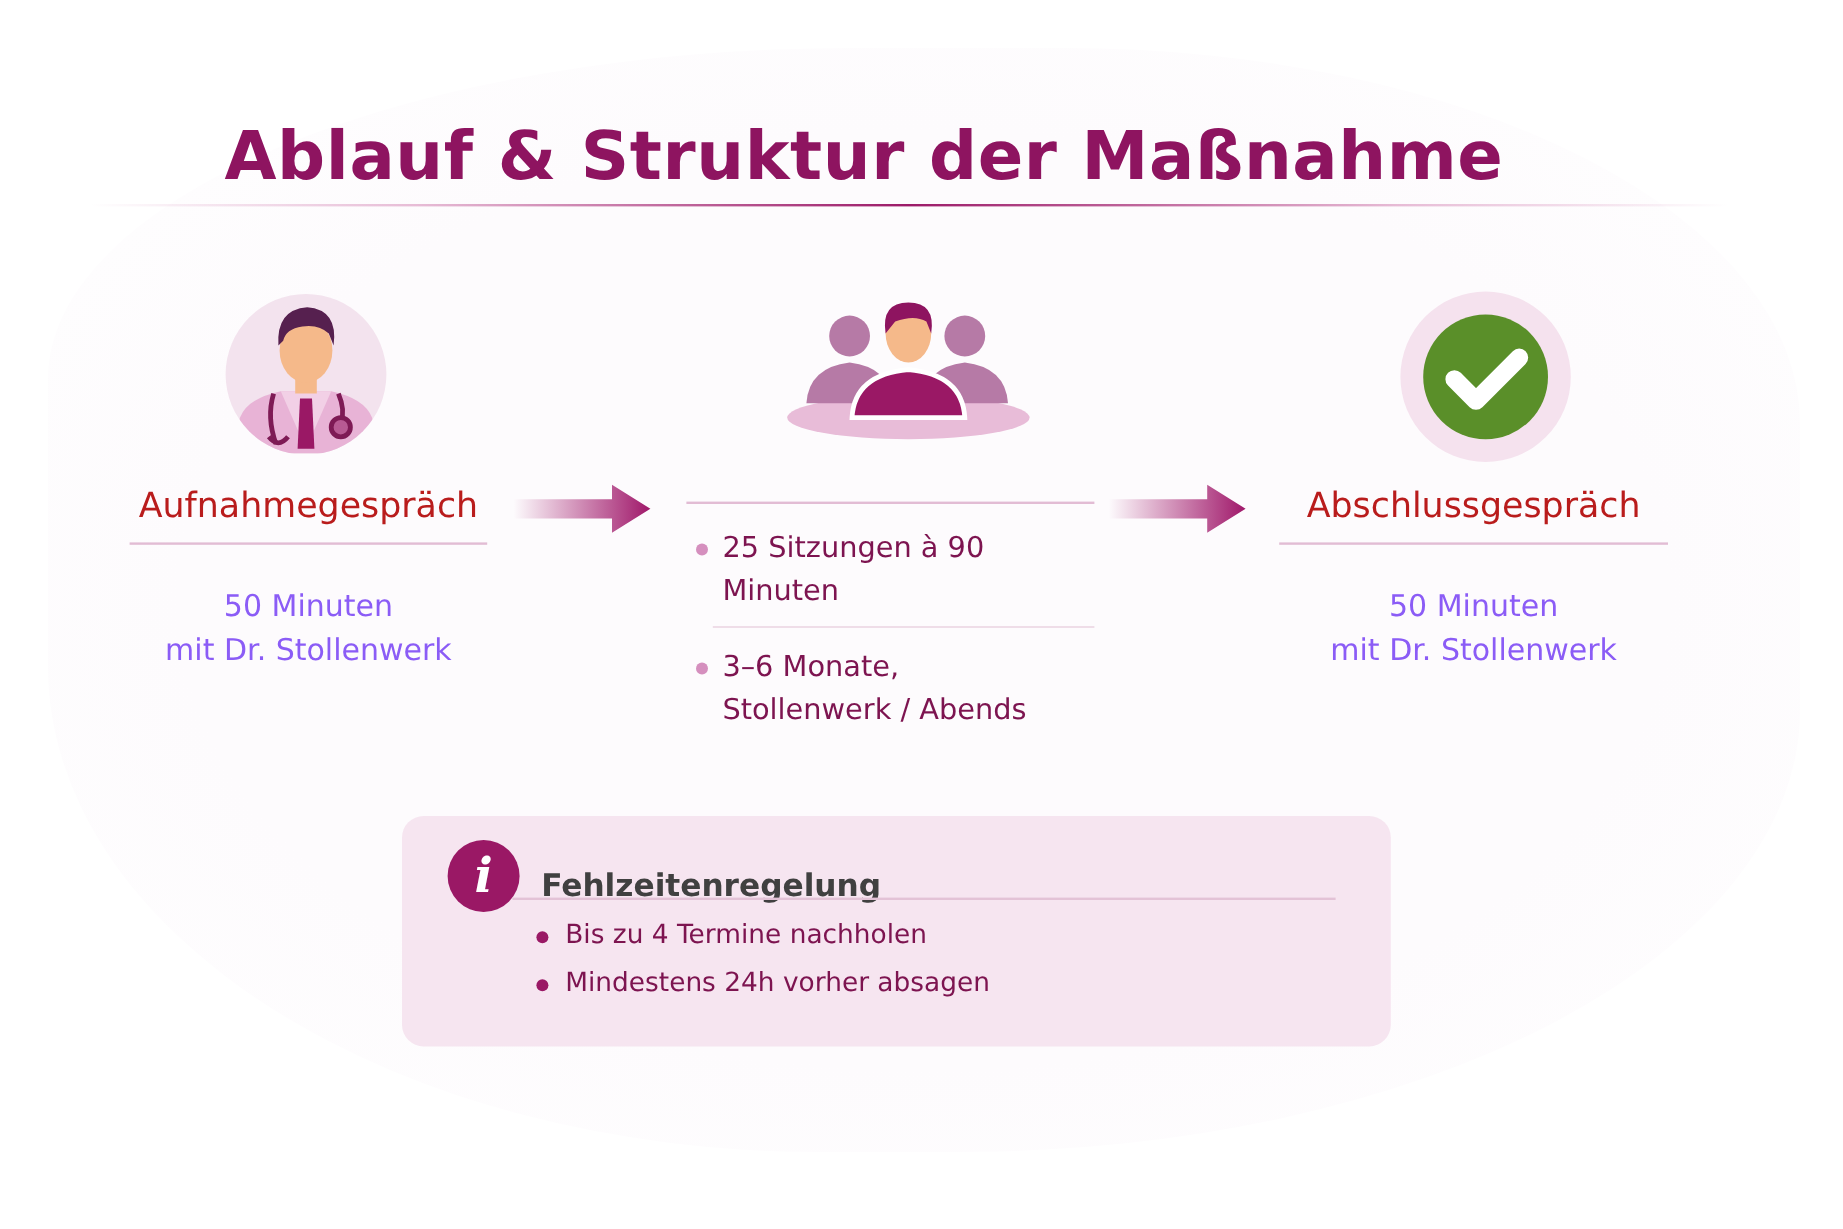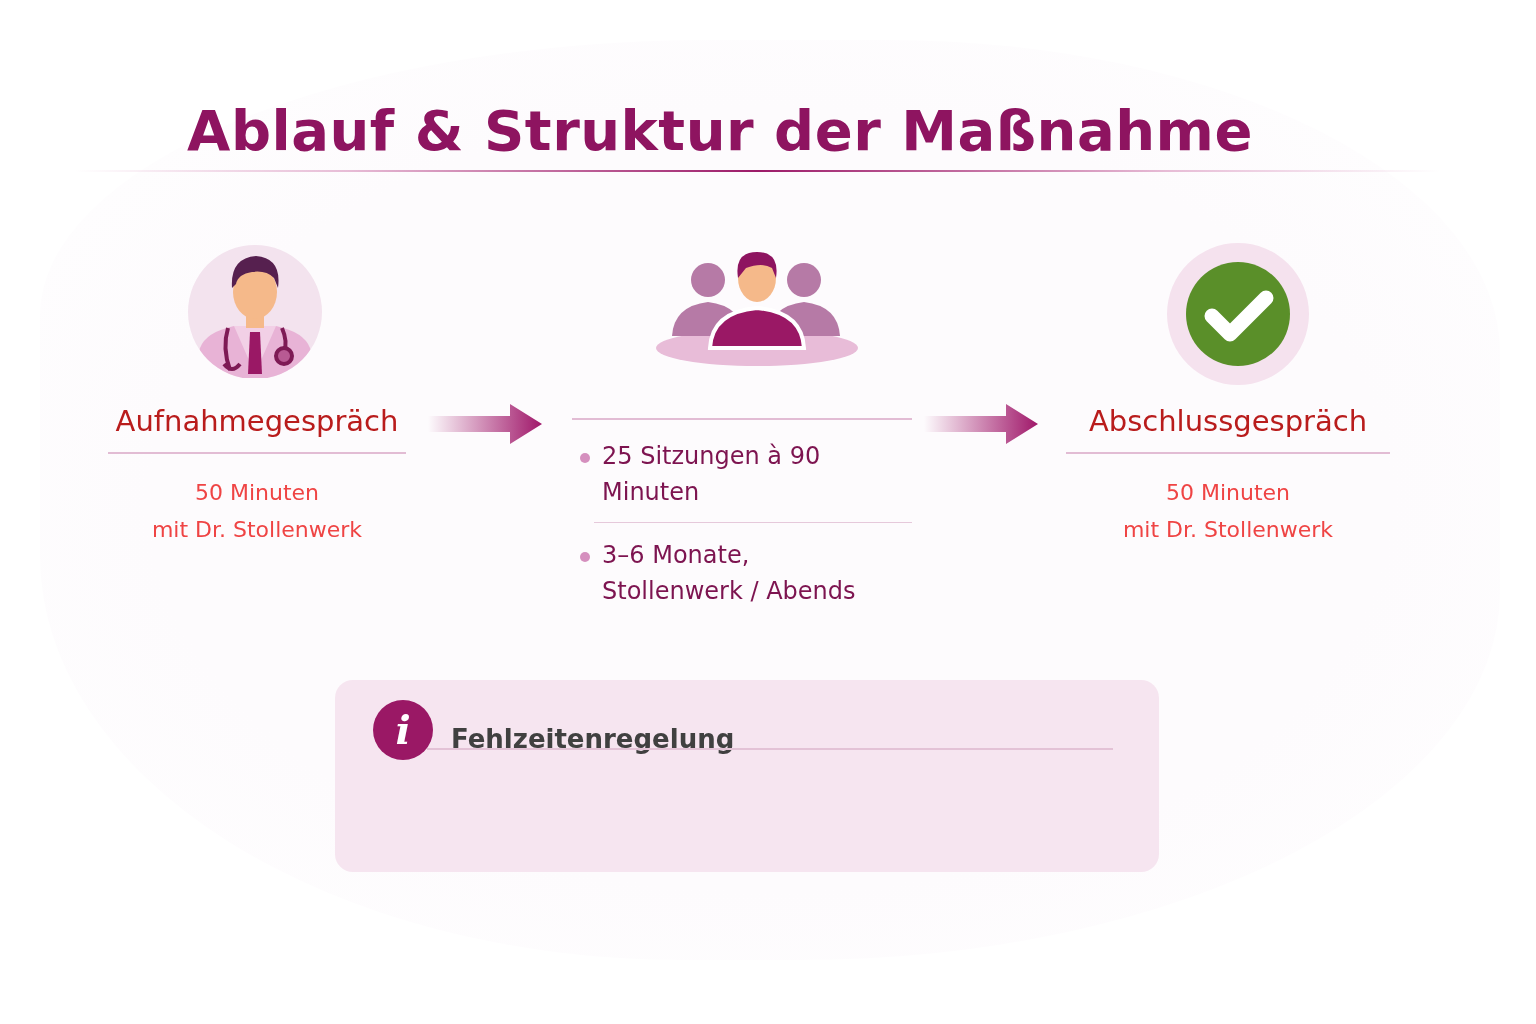--- a/index.html
+++ b/index.html
@@ -20,21 +20,21 @@
   }
   .title-rule {
     position:absolute; left:75px; width:1365px; top:170px; height:2px;
     background:linear-gradient(90deg, rgba(222,170,204,0) 0%, #e7bcd6 20%, #9c1a68 50%, #e7bcd6 80%, rgba(222,170,204,0) 100%);
   }
   .step { position:absolute; text-align:center; }
   .step-title {
     font-size:29px; font-weight:normal; color:#b91c1c; white-space:nowrap;
   }
   .step-rule { height:1.5px; background:#e2bcd4; margin-top:14px; }
-  .step-desc { font-size:22px; color:#ef4444; line-height:37px; margin-top:20px; }
+  .step-desc { font-size:25px; color:#8b5cf6; line-height:37px; margin-top:32px; }
   .icon-wrap { position:absolute; }
   .arrow { position:absolute; width:116px; height:44px; }
   .bullets { list-style:none; margin:18px 0 0 0; padding:0; text-align:left; }
   .bullets li { position:relative; padding-left:30px; font-size:24px; color:#7d1450; line-height:36px; }
   .bullets li::before {
     content:""; position:absolute; left:8px; top:15px; width:10px; height:10px; border-radius:50%;
     background:#d58fbe;
   }
   .bullets .sep { height:1.5px; background:#e6c9db; margin:12px 0 14px 22px; }
   .info-box {
@@ -152,13 +152,17 @@
   <div class="step-desc">
     <div>50 Minuten</div>
     <div>mit Dr. Stollenwerk</div>
   </div>
 </div>
 
 <div class="info-box">
   <div class="info-icon">i</div>
   <div class="info-title">Fehlzeitenregelung</div>
   <div class="info-rule"></div>
+  <ul class="info-list">
+    <li>Bis zu 4 Termine nachholen</li>
+    <li>Mindestens 24h vorher absagen</li>
+  </ul>
 </div>
 
 </body></html>

